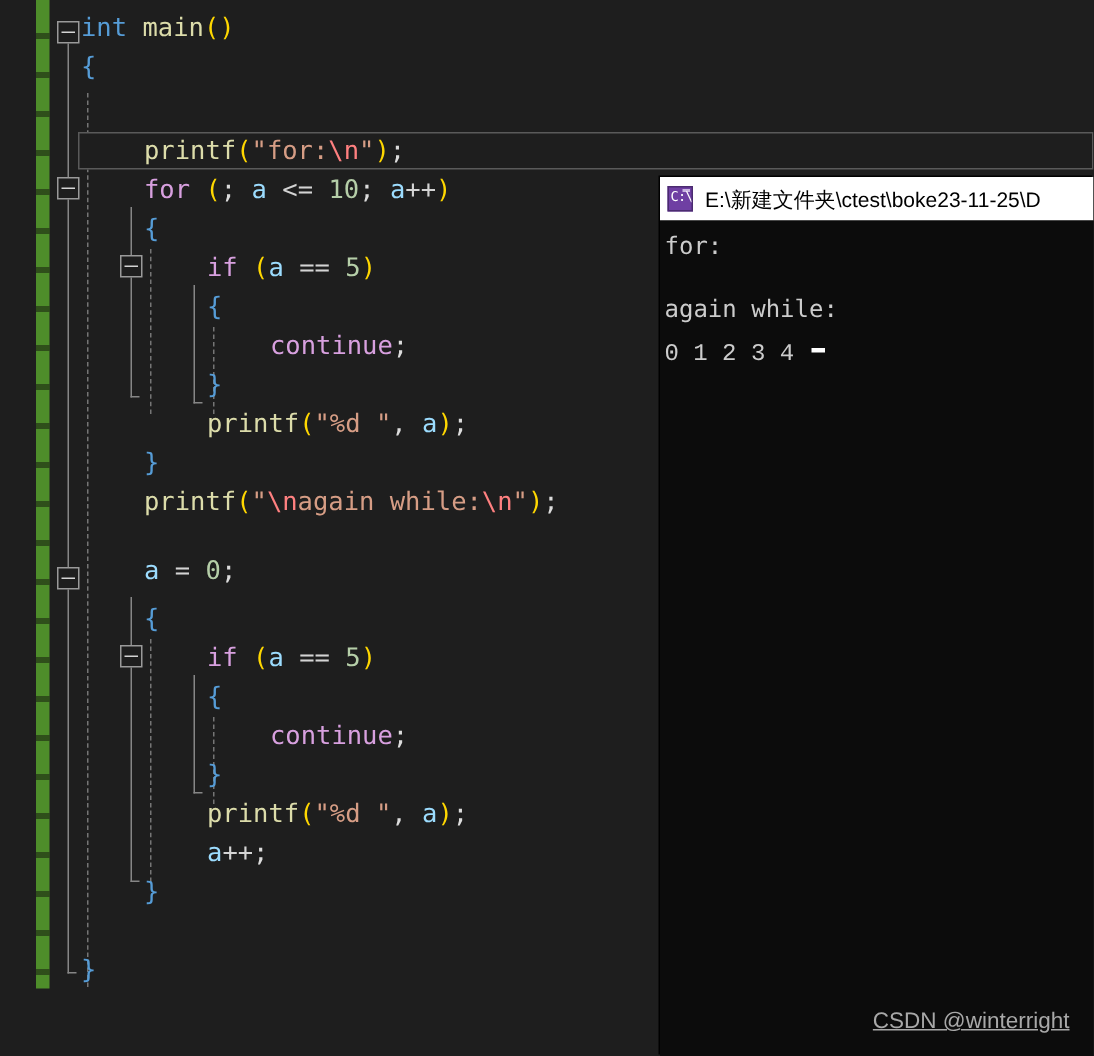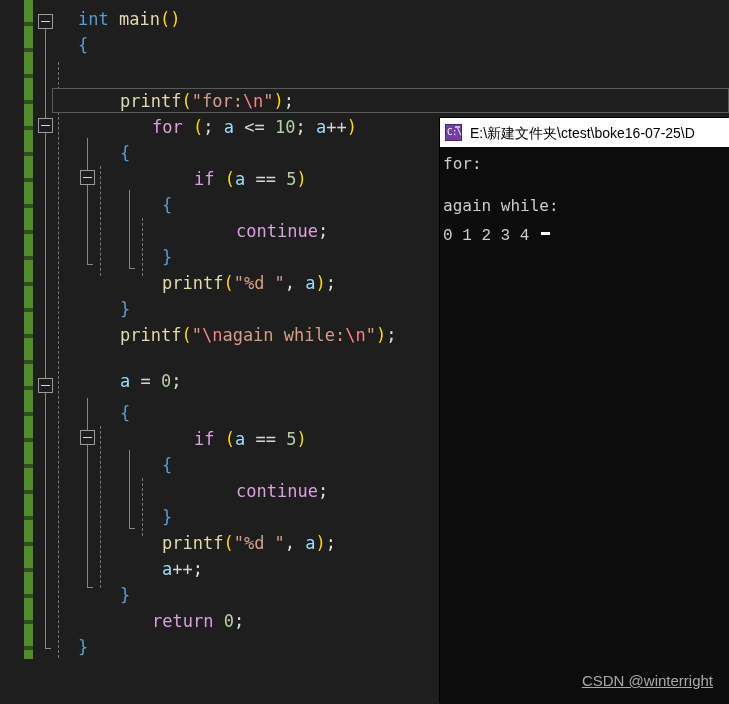--- a/index.html
+++ b/index.html
@@ -95,26 +95,25 @@
     font-family: "DejaVu Sans Mono", monospace;
     font-size: 17px;
     line-height: 26px;
     white-space: pre;
   }
   .code .ln {
     position: absolute;
     left: 0;
     height: 26px;
     white-space: pre;
-    padding-left: 24px;
   }
 
   
   .t-type   { color: #569cd6; }  
-  .t-kw     { color: #d8a0df; margin-left: 32px; }  
+  .t-kw     { color: #d8a0df; }  
   .t-fn     { color: #dcdcaa; }  
   .t-var    { color: #9cdcfe; }  
   .t-num    { color: #b5cea8; }  
   .t-str    { color: #d69d85; }  
   .t-esc    { color: #ff8080; }  
   .t-punc   { color: #dcdcdc; }  
   .t-paren1 { color: #ffd700; }
   .t-brace  { color: #569cd6; }
   .t-op     { color: #d4d4d4; }
 
@@ -245,33 +244,32 @@
     <div class="ln" style="top:322px;left:96px;"><span class="t-fn">printf</span><span class="t-paren1">(</span><span class="t-str">"</span><span class="t-esc">\n</span><span class="t-str">again while:</span><span class="t-esc">\n</span><span class="t-str">"</span><span class="t-paren1">)</span><span class="t-punc">;</span></div>
     <div class="ln" style="top:368px;left:96px;"><span class="t-var">a</span> <span class="t-op">=</span> <span class="t-num">0</span><span class="t-punc">;</span></div>
     <div class="ln" style="top:400px;left:96px;"><span class="t-brace">{</span></div>
     <div class="ln" style="top:426px;left:138px;"><span class="t-kw">if</span> <span class="t-paren1">(</span><span class="t-var">a</span> <span class="t-op">==</span> <span class="t-num">5</span><span class="t-paren1">)</span></div>
     <div class="ln" style="top:452px;left:138px;"><span class="t-brace">{</span></div>
     <div class="ln" style="top:478px;left:180px;"><span class="t-kw">continue</span><span class="t-punc">;</span></div>
     <div class="ln" style="top:504px;left:138px;"><span class="t-brace">}</span></div>
     <div class="ln" style="top:530px;left:138px;"><span class="t-fn">printf</span><span class="t-paren1">(</span><span class="t-str">"%d "</span><span class="t-punc">,</span> <span class="t-var">a</span><span class="t-paren1">)</span><span class="t-punc">;</span></div>
     <div class="ln" style="top:556px;left:138px;"><span class="t-var">a</span><span class="t-op">++</span><span class="t-punc">;</span></div>
     <div class="ln" style="top:582px;left:96px;"><span class="t-brace">}</span></div>
-    <div class="ln" style="top:608px;left:96px;"><span class="t-kw">return</span> <span class="t-num">0</span><span class="t-punc">;</span></div>
     <div class="ln" style="top:634px;left:54px;"><span class="t-brace">}</span></div>
   </div>
 </div>
 
 <div id="console-window">
 
   <div id="console-titlebar">
     <div id="console-icon">
       <span class="bar"></span>
       <span class="glyph">C:\</span>
     </div>
-    <div id="console-title-text">E:\新建文件夹\ctest\boke16-07-25\D</div>
+    <div id="console-title-text">E:\新建文件夹\ctest\boke23-11-25\D</div>
   </div>
 
   <div id="console-body">
     <div class="console-line" style="top:6px;">for:</div>
     <div class="console-line" style="top:48px;">again while:</div>
     <div class="console-line" style="top:79px;font-family:Liberation Mono, monospace;">0 1 2 3 4 </div>
     <div id="console-cursor" style="left:101px; top:85px;"></div>
   </div>
 
   <div id="watermark">CSDN @winterright</div>

